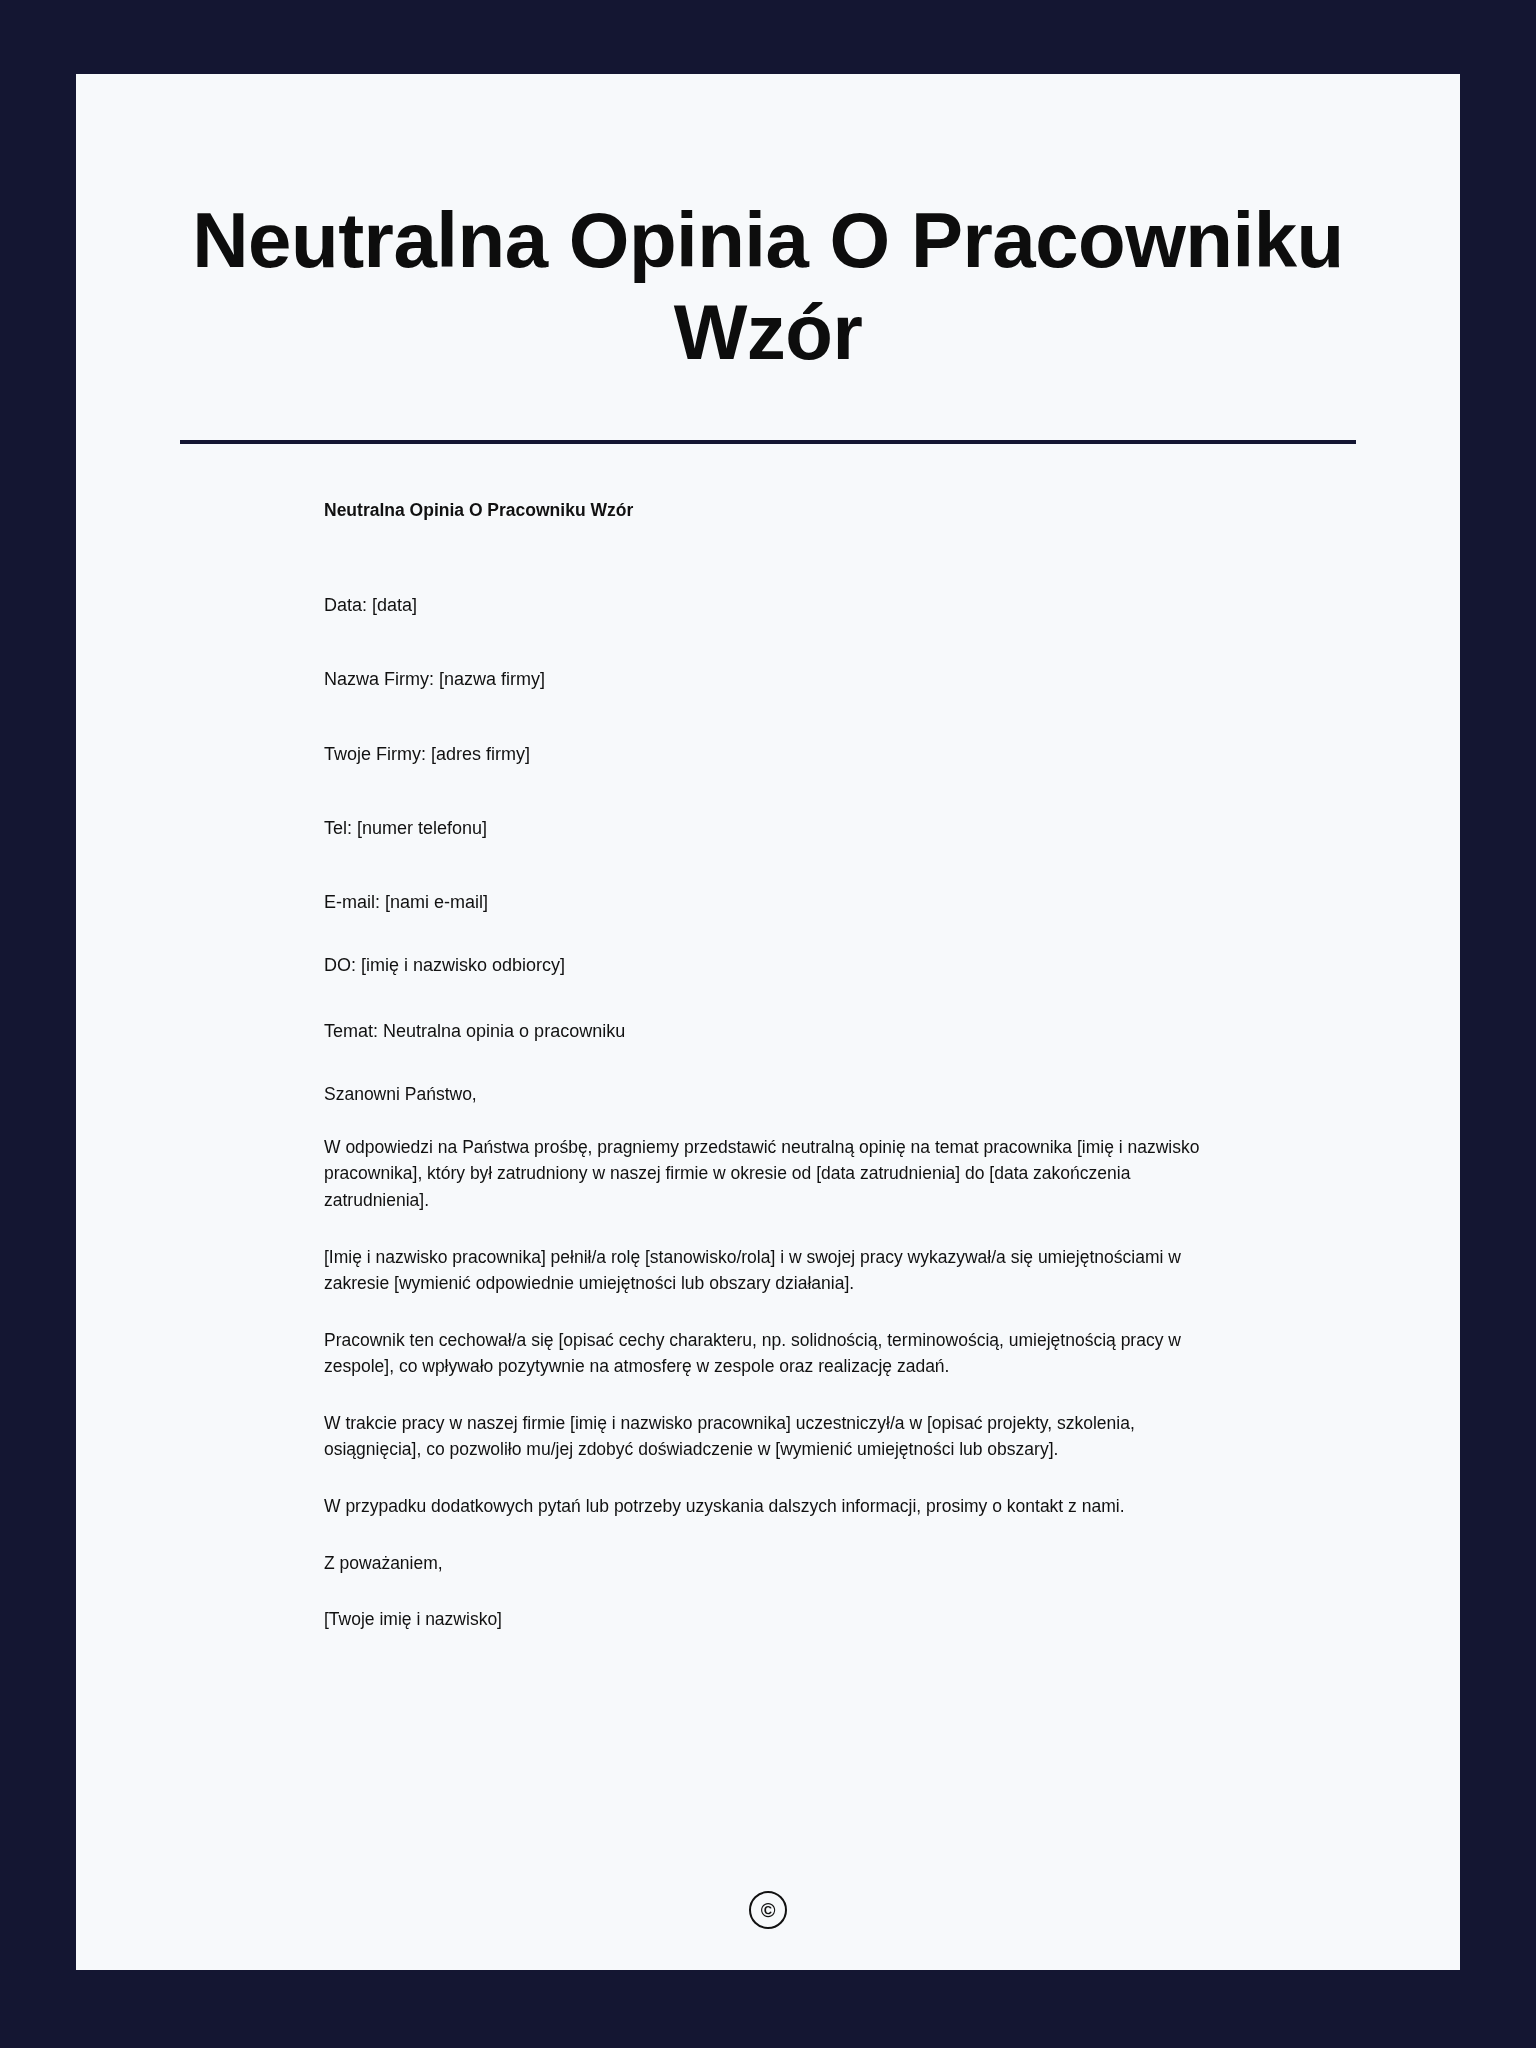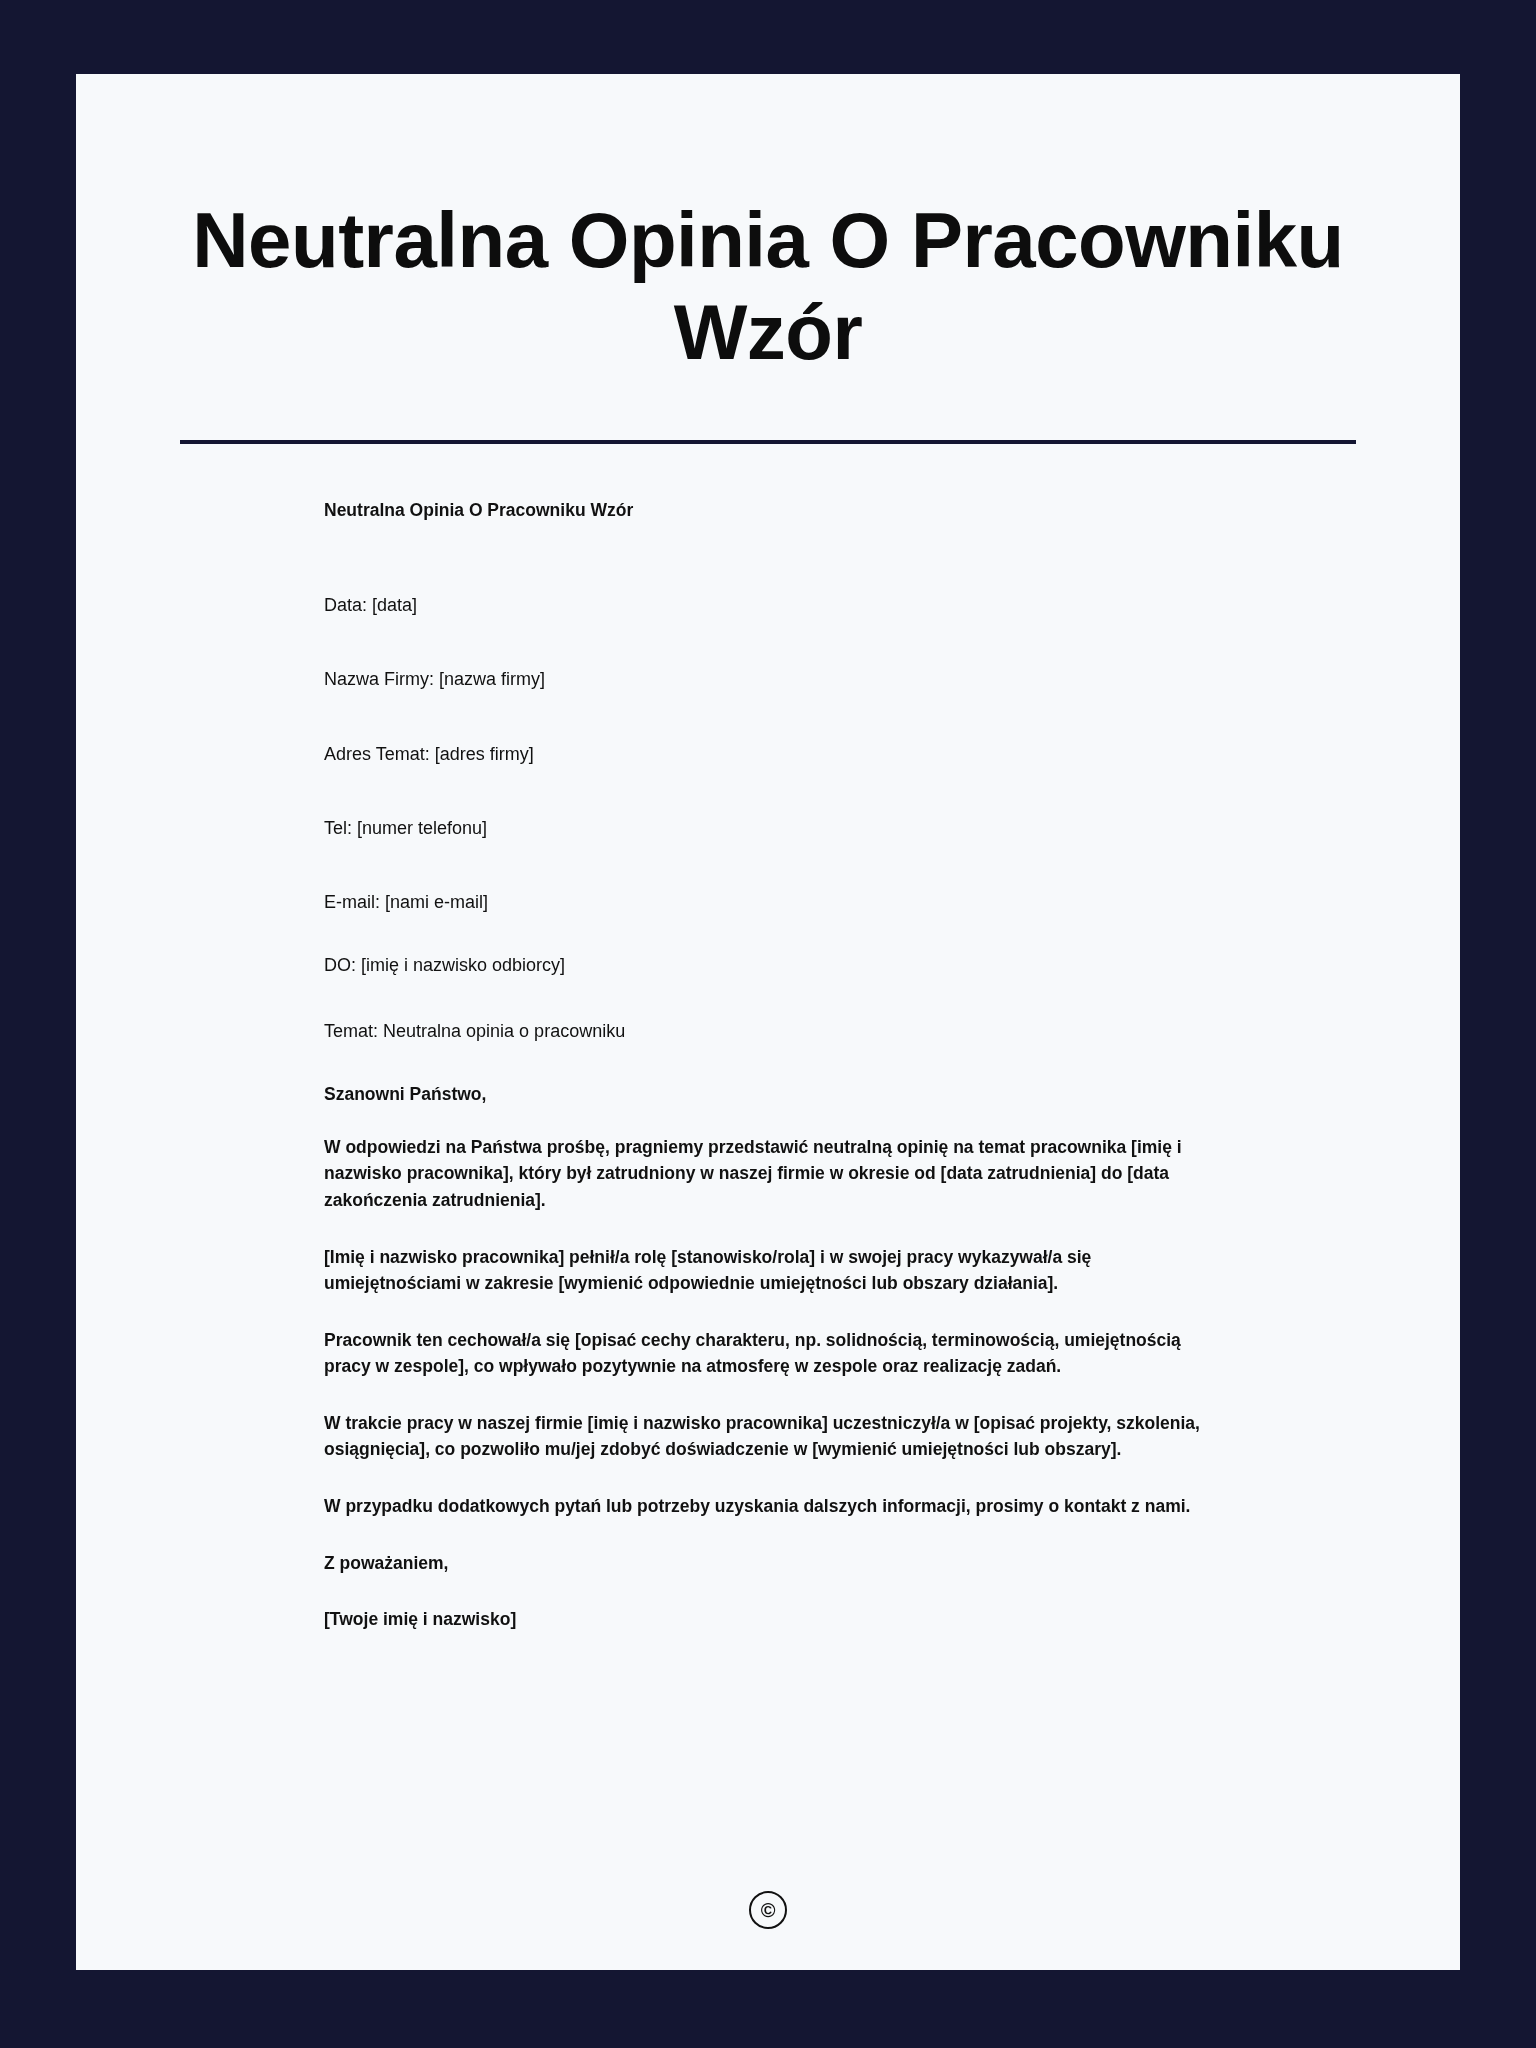--- a/index.html
+++ b/index.html
@@ -65,21 +65,21 @@
     line-height: 1.35;
   }
   .field-line.tight {
     margin-bottom: 38px;
   }
   .field-line.tight2 {
     margin-bottom: 42px;
   }
   .para {
     font-size: 17.5px;
-    font-weight: bold;
+    font-weight: normal;
     color: #111;
     line-height: 1.52;
     margin: 0 0 30px 0;
   }
   .para.small-gap {
     margin-bottom: 26px;
   }
   .footer {
     height: 120px;
     display: flex;
@@ -109,21 +109,21 @@
     <div class="title-block">
       <h1 class="doc-title">Neutralna Opinia O Pracowniku Wzór</h1>
       <div class="rule"></div>
     </div>
 
     <div class="body-block">
       <div class="doc-subtitle">Neutralna Opinia O Pracowniku Wzór</div>
 
       <div class="field-line">Data: [data]</div>
       <div class="field-line">Nazwa Firmy: [nazwa firmy]</div>
-      <div class="field-line">Adres Temat: [adres firmy]</div>
+      <div class="field-line">Twoje Firmy: [adres firmy]</div>
       <div class="field-line">Tel: [numer telefonu]</div>
       <div class="field-line tight">E-mail: [nami e-mail]</div>
       <div class="field-line tight2">DO: [imię i nazwisko odbiorcy]</div>
       <div class="field-line tight">Temat: Neutralna opinia o pracowniku</div>
 
       <div class="para small-gap">Szanowni Państwo,</div>
 
       <p class="para">W odpowiedzi na Państwa prośbę, pragniemy przedstawić neutralną opinię na temat pracownika [imię i nazwisko pracownika], który był zatrudniony w naszej firmie w okresie od [data zatrudnienia] do [data zakończenia zatrudnienia].</p>
       <p class="para">[Imię i nazwisko pracownika] pełnił/a rolę [stanowisko/rola] i w swojej pracy wykazywał/a się umiejętnościami w zakresie [wymienić odpowiednie umiejętności lub obszary działania].</p>
       <p class="para">Pracownik ten cechował/a się [opisać cechy charakteru, np. solidnością, terminowością, umiejętnością pracy w zespole], co wpływało pozytywnie na atmosferę w zespole oraz realizację zadań.</p>

